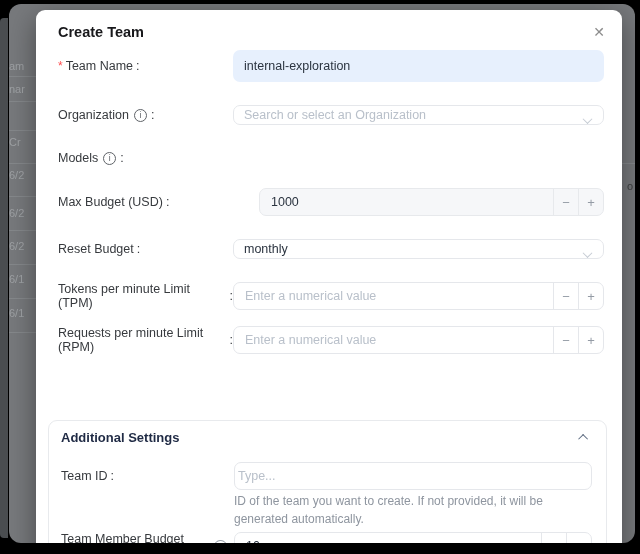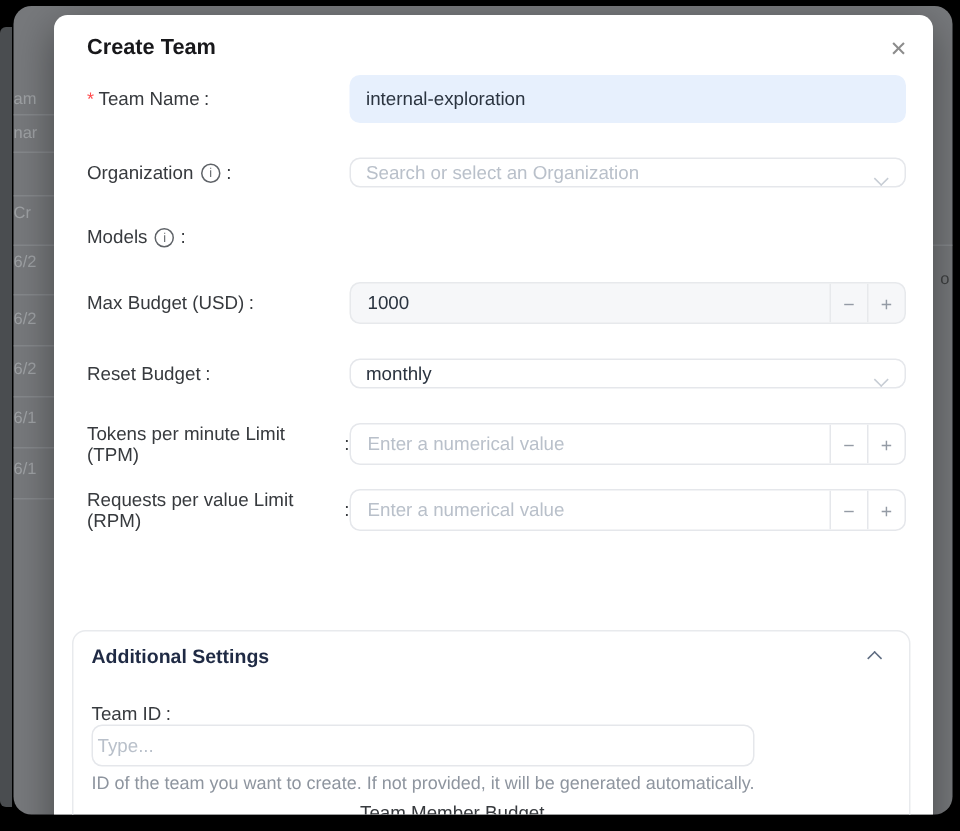--- a/index.html
+++ b/index.html
@@ -40,28 +40,28 @@
   .select { position:relative; height:20px; border:1px solid #e5e7eb; border-radius:7px; background:#fff; display:flex; align-items:center; padding:0 26px 0 10px; cursor:pointer; }
   .select .ph { font-size:12.5px; color:#b9c0ca; white-space:nowrap; overflow:hidden; }
   .select .val { font-size:12.5px; color:#2b3440; }
   .chev { position:absolute; right:12px; top:11px; width:7px; height:7px; border-right:1.4px solid #c6ccd4; border-bottom:1.4px solid #c6ccd4; transform:rotate(45deg) translate(-1px,-1px); }
   .tag { display:inline-flex; align-items:center; gap:5px; background:#f1f2f3; border-radius:4px; padding:3px 7px; font-size:12px; color:#37393c; margin-left:-4px; }
   .tag .x { color:#9ca3af; font-size:11px; cursor:pointer; }
 
   .stepper { display:flex; height:28px; border:1px solid #e5e7eb; border-radius:7px; background:#fff; overflow:hidden; }
   .stepper input { flex:1; min-width:0; border:none; background:transparent; padding:0 11px; }
   .stcell { width:25px; flex:none; border-left:1px solid #e5e7eb; display:flex; align-items:center; justify-content:center; color:#949ba5; font-size:13px; cursor:pointer; user-select:none; }
-  .stepper.gray { border-color:#e7e9ec; background:#f6f7f9; }
+  .stepper.gray { border-color:#e7e9ec; background:#f6f7f9;margin-left:26px; }
   .stepper.gray .stcell { border-left-color:#e7e9ec; }
 
   .addbox { margin:66px 0 0 -10px; width:559px; border:1px solid #e8eaed; border-radius:9px; padding:9px 14px 16px 12px; }
   .addhead { display:flex; justify-content:space-between; align-items:center; margin-bottom:17px; cursor:pointer; }
   .addtitle { font-size:13px; font-weight:bold; color:#1f2a44; }
   .chev-up { width:7px; height:7px; border-left:1.5px solid #5d6b80; border-top:1.5px solid #5d6b80; transform:rotate(45deg) translateY(2px); margin-right:4px; }
-  .brow { display:flex; align-items:center; min-height:28px;flex-direction:column; }
+  .brow { display:flex; align-items:center; min-height:28px; }
   .brow.top { align-items:flex-start; }
   .blabel { width:173px; flex:none; font-size:12.5px; color:#373a3e; display:flex; align-items:center; padding-top:0; }
   .brow.top .blabel { padding-top:7px; }
   .bcontrol { flex:1; min-width:0; }
   .plain-input { width:100%; height:28px; border:1px solid #e5e7eb; border-radius:7px; padding:0 3px; background:#fff; }
   .help { font-size:12px; line-height:18px; color:#8e959f; margin-top:2px; }
   .tmb-row { margin-top:4px; }
 </style>
 </head>
 <body>
@@ -166,21 +166,21 @@
           <div class="stepper">
             <input placeholder="Enter a numerical value" style="">
             <div class="stcell">−</div>
             <div class="stcell">+</div>
           </div>
         </div>
       </div>
 
       <div class="frow">
         <div class="flabel">
-          <span>Requests per value Limit (RPM)</span>
+          <span>Requests per minute Limit (RPM)</span>
           <span class="colon">:</span>
         </div>
         <div class="fcontrol">
           <div class="stepper">
             <input placeholder="Enter a numerical value" style="">
             <div class="stcell">−</div>
             <div class="stcell">+</div>
           </div>
         </div>
       </div>

